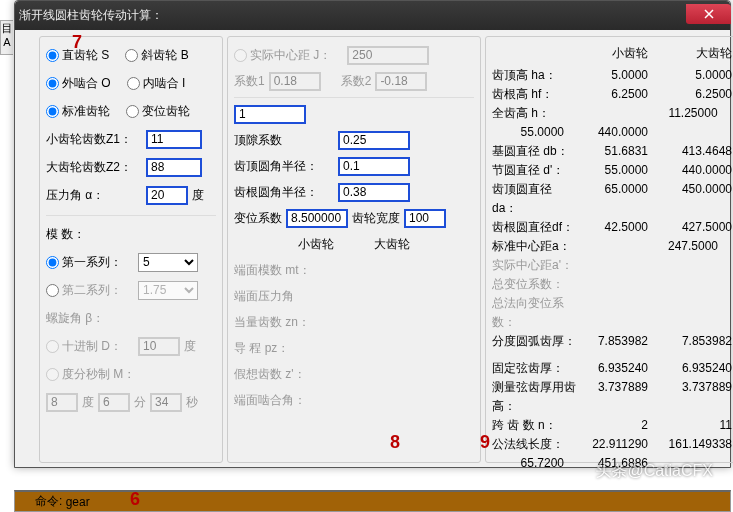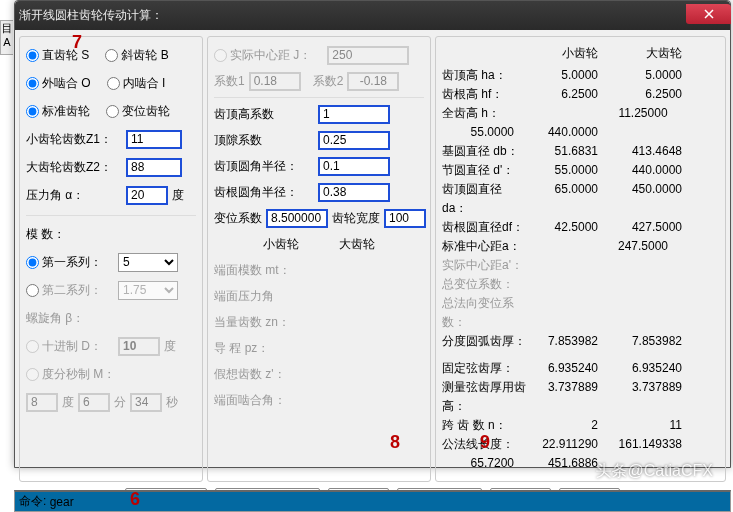--- a/index.html
+++ b/index.html
@@ -1,43 +1,43 @@
 <!DOCTYPE html>
 <html><head>
 <meta charset="utf-8">
 <style>
 *{box-sizing:border-box;margin:0;padding:0;font-family:"Microsoft YaHei","SimSun",Arial,sans-serif;font-size:12px}
 body{background:#fff;width:733px;height:512px;position:relative;overflow:hidden}
 .window{position:absolute;left:14px;top:0;width:717px;height:468px;border:1px solid #555;border-radius:4px 4px 0 0;background:#f0f0f0;box-shadow:0 0 8px rgba(0,0,0,.3)}
 .titlebar{height:29px;background:linear-gradient(#3b3b3b,#2a2a2a);border-radius:4px 4px 0 0;display:flex;align-items:center;padding-left:4px;color:#eee}
 .closebtn{margin-left:auto;width:45px;height:20px;background:linear-gradient(#d45,#b23);border-radius:0 4px 0 3px;display:flex;align-items:center;justify-content:center;margin-top:-4px;margin-right:-1px}
 .closebtn svg{width:10px;height:10px}
-.body{padding:6px 4px 8px;display:flex;flex-direction:column;height:calc(100% - 25px)}
+.body{padding:6px 24px 8px;display:flex;height:calc(100% - 25px)}
 .cols{display:flex;gap:4px;flex:1}
 .gbox{border:1px solid #ccc;border-radius:3px;padding:8px 6px}
 .col1{width:184px;display:flex;flex-direction:column;gap:2px}
-.col2{width:224px}
+.col2{width:254px}
 .col3{flex:1}
 .row{display:flex;align-items:center;gap:4px;margin-bottom:6px;min-height:20px}
 .row label{white-space:nowrap}
 input[type=radio]{margin-right:3px}
 .rlbl{display:flex;align-items:center;margin-right:12px}
 .tin{border:2px solid #1d4ed8;background:#fff;height:19px;padding:1px 3px;font-size:12px}
 .tin.ro{background:#f0f0f0;border-color:#ccc;color:#888}
 .sel{border:1px solid #999;background:#fff;height:19px;font-size:12px}
 .sep{height:1px;background:#ddd;margin:2px 0 6px}
 .dim{color:#999}
 .btnrow{display:flex;gap:8px;justify-content:center;padding-top:6px}
 button.btn{border:1px solid #888;background:linear-gradient(#fdfdfd,#e4e4e4);height:24px;padding:0 10px;border-radius:2px;font-size:12px;cursor:pointer}
 .resl{width:84px}
 .resv{width:78px;text-align:right;padding-right:6px}
 .resv2{width:78px;text-align:right}
 .reshdr{display:flex;margin-bottom:4px}
 .resrow{display:flex;line-height:19px}
-.cmd{position:absolute;left:14px;bottom:0;width:717px;height:22px;border:1px solid #999;border-top:2px solid #666;background:#0369a1;display:flex;align-items:center;padding-left:4px}
+.cmd{position:absolute;left:14px;bottom:0;width:717px;height:22px;border:1px solid #999;border-top:2px solid #666;background:#a16207;display:flex;align-items:center;padding-left:20px}
 .ann{position:absolute;font-size:18px;font-weight:bold;color:#b00;font-family:Arial}
 .watermark{position:absolute;right:20px;bottom:30px;color:#fff;opacity:.6;font-size:16px;text-shadow:0 0 3px #000}
 .sidetab{position:absolute;left:0;top:20px;width:13px;height:35px;border:1px solid #aaa;background:#eee;border-right:none}
 .sidetab span{display:block;font-size:11px;text-align:center;line-height:14px}
 </style>
 </head>
 <body>
 
 <div class="sidetab">
   <span>目</span>
@@ -119,21 +119,21 @@
           <select class="sel" style="width:60px;color:#999" disabled=""><option>1.75</option></select>
         </div>
         <div class="row dim">
             <label>螺旋角 β：</label>
           </div>
         <div class="row">
           <label class="rlbl dim">
               <input type="radio" disabled="" style="">
               <span>十进制 D：</span>
             </label>
-          <input class="tin ro" style="width: 42px; font-weight: bold;" disabled="" value="10">
+          <input class="tin ro" style="width: 42px;" disabled="" value="10">
             <span class="dim">度</span>
         </div>
         <div class="row">
           <label class="rlbl dim">
               <input type="radio" disabled="" style="">
               <span>度分秒制 M：</span>
             </label>
         </div>
         <div class="row">
           <input class="tin ro" style="width: 32px;" disabled="" value="8">
@@ -149,26 +149,25 @@
         <div class="row dim">
           <label class="rlbl">
               <input type="radio" disabled="" style="">
               <span>实际中心距 J：</span>
             </label>
           <input class="tin ro" style="width: 82px;" disabled="" value="250">
         </div>
         <div class="row dim">
           <span>系数1</span>
           <input class="tin ro" style="width: 52px;" disabled="" value="0.18">
-          <span style="margin-left:8px">系数2</span>
-          <input class="tin ro" style="width: 52px; text-align: center;" disabled="" value="-0.18">
+          <span style="margin-left:16px">系数2</span>
+          <input class="tin ro" style="width: 52px;" disabled="" value="-0.18">
         </div>
         <div class="sep"></div>
         <div class="row">
-            <label style="width:100px">齿顶高系数</label>
             <input class="tin" style="width: 72px;" value="1">
           </div>
         <div class="row">
             <label style="width:100px">顶隙系数</label>
             <input class="tin" style="width: 72px;" value="0.25">
           </div>
         <div class="row">
             <label style="width:100px">齿顶圆角半径：</label>
             <input class="tin" style="width: 72px;" value="0.1">
           </div>

